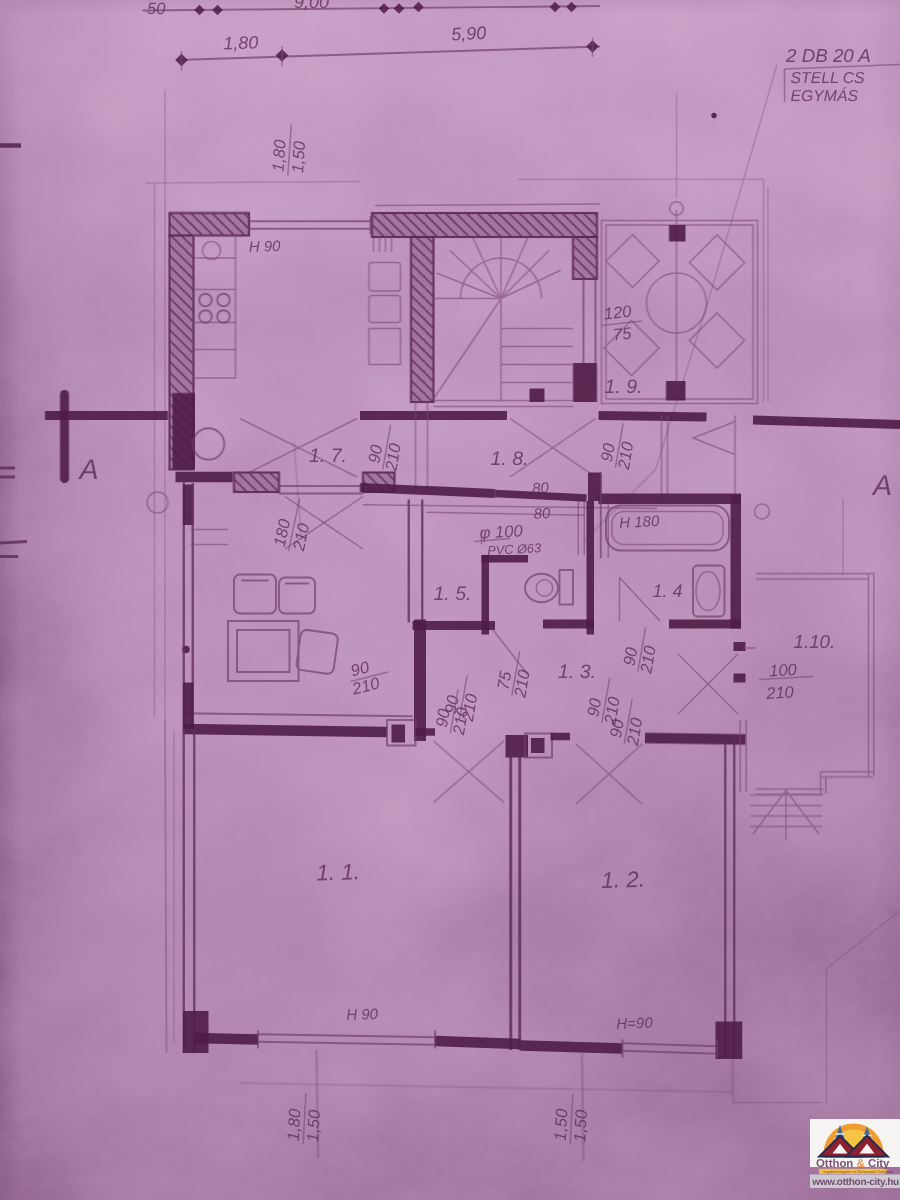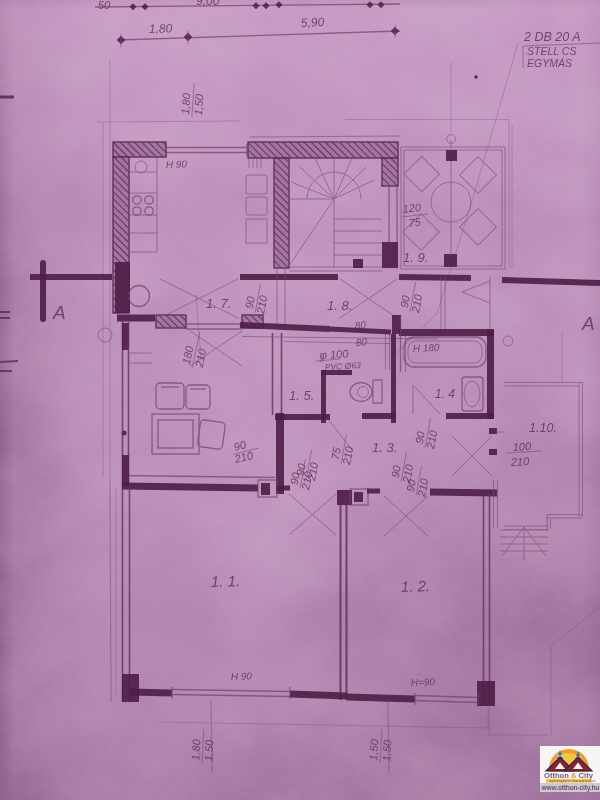--- a/index.html
+++ b/index.html
@@ -20,21 +20,21 @@
 svg{position:absolute;left:0;top:0}
 #plan{filter:blur(0.45px)}
 .w1{stroke:#7b4874;stroke-width:1;fill:none;opacity:.6}
 .w12{stroke:#70406a;stroke-width:1.3;fill:none;opacity:.7}
 .w2{stroke:#5d2a54;stroke-width:2;fill:none;opacity:.8}
 .thk{stroke:#4f1d47;fill:none;opacity:.9}
 .hw{stroke:#5c2a55;stroke-width:1.4;opacity:.92}
 .wd{stroke:#61305a;stroke-width:1.6;fill:none;opacity:.8}
 .dk{fill:#4f1d47;opacity:.9}
 text{fill:#5f2d57;font-style:italic;opacity:.8}
-.logo{position:absolute;left:540px;top:746px;width:60px;height:46px;background:#f6f5f3}
+.logo{position:absolute;left:540px;top:746px;width:60px;height:32px;background:#f6f5f3}
 </style>
 </head>
 <body>
 <div id="c">
 <div id="bg1"></div>
 <svg id="plan" width="600" height="800" viewBox="0 0 600 800">
 <defs>
 <pattern id="hat" patternUnits="userSpaceOnUse" width="5" height="5" patternTransform="rotate(45)">
 <rect width="5" height="5" fill="#a2729d"></rect>
 <line x1="0" y1="0" x2="5" y2="0" stroke="#542550" stroke-width="1.9"></line>

